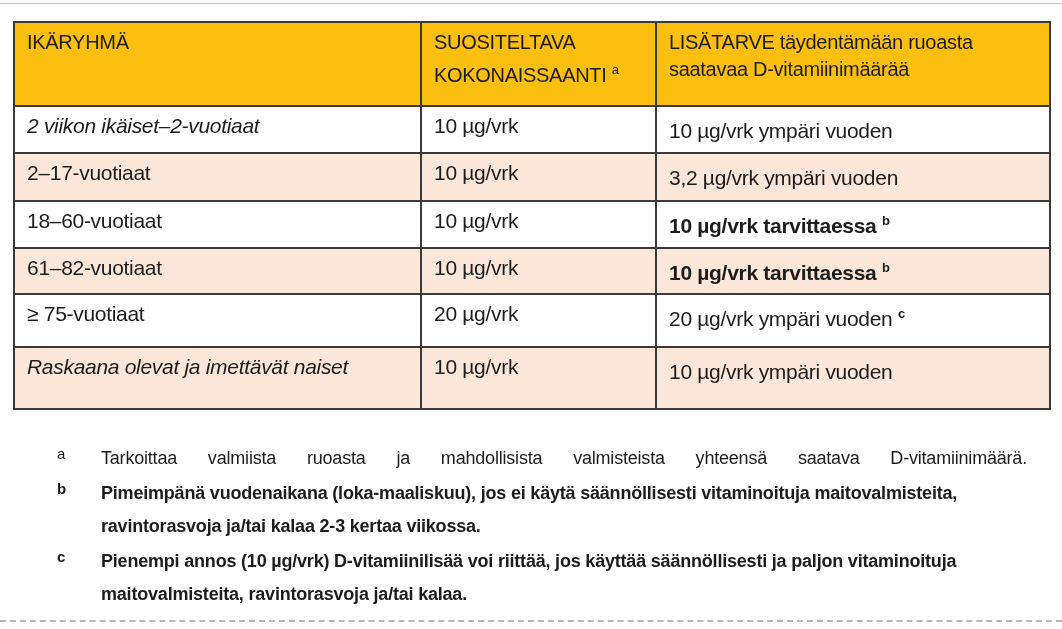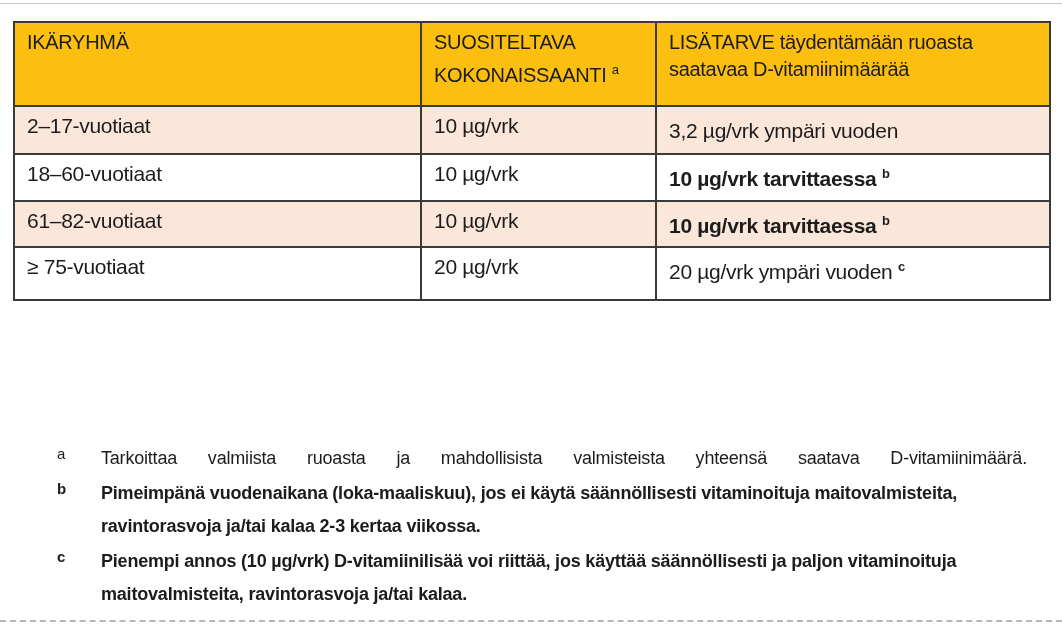--- a/index.html
+++ b/index.html
@@ -110,39 +110,49 @@
         </th>
         <th>
           <span>SUOSITELTAVA KOKONAISSAANTI </span><sup>a</sup>
         </th>
         <th>
           <span>LISÄTARVE täydentämään ruoasta saatavaa D-vitamiinimäärää</span>
         </th>
       </tr>
     </thead>
     <tbody>
+      <tr class="h47">
+        <td class="italic">2 viikon ikäiset–2-vuotiaat</td>
+        <td>10 µg/vrk</td>
+        <td><span>10 µg/vrk ympäri vuoden</span><sup></sup></td>
+      </tr>
       <tr class="h48 alt">
         <td>2–17-vuotiaat</td>
         <td>10 µg/vrk</td>
         <td><span>3,2 µg/vrk ympäri vuoden</span><sup></sup></td>
       </tr>
       <tr class="h47">
         <td>18–60-vuotiaat</td>
         <td>10 µg/vrk</td>
         <td class="bold"><span>10 µg/vrk tarvittaessa </span><sup>b</sup></td>
       </tr>
       <tr class="h46 alt">
         <td>61–82-vuotiaat</td>
         <td>10 µg/vrk</td>
         <td class="bold"><span>10 µg/vrk tarvittaessa </span><sup>b</sup></td>
       </tr>
       <tr class="h53">
         <td>≥ 75-vuotiaat</td>
         <td>20 µg/vrk</td>
         <td><span>20 µg/vrk ympäri vuoden </span><sup>c</sup></td>
+      </tr>
+      <tr class="h62 alt">
+        <td class="italic">Raskaana olevat ja imettävät naiset</td>
+        <td>10 µg/vrk</td>
+        <td><span>10 µg/vrk ympäri vuoden</span><sup></sup></td>
       </tr>
     </tbody>
   </table>
 
   <div class="footnotes">
     <div class="footnote fn-a">
       <div class="fn-marker">a</div>
       <div class="fn-text">Tarkoittaa valmiista ruoasta ja mahdollisista valmisteista yhteensä saatava D-vitamiinimäärä.</div>
     </div>
     <div class="footnote fn-b">

